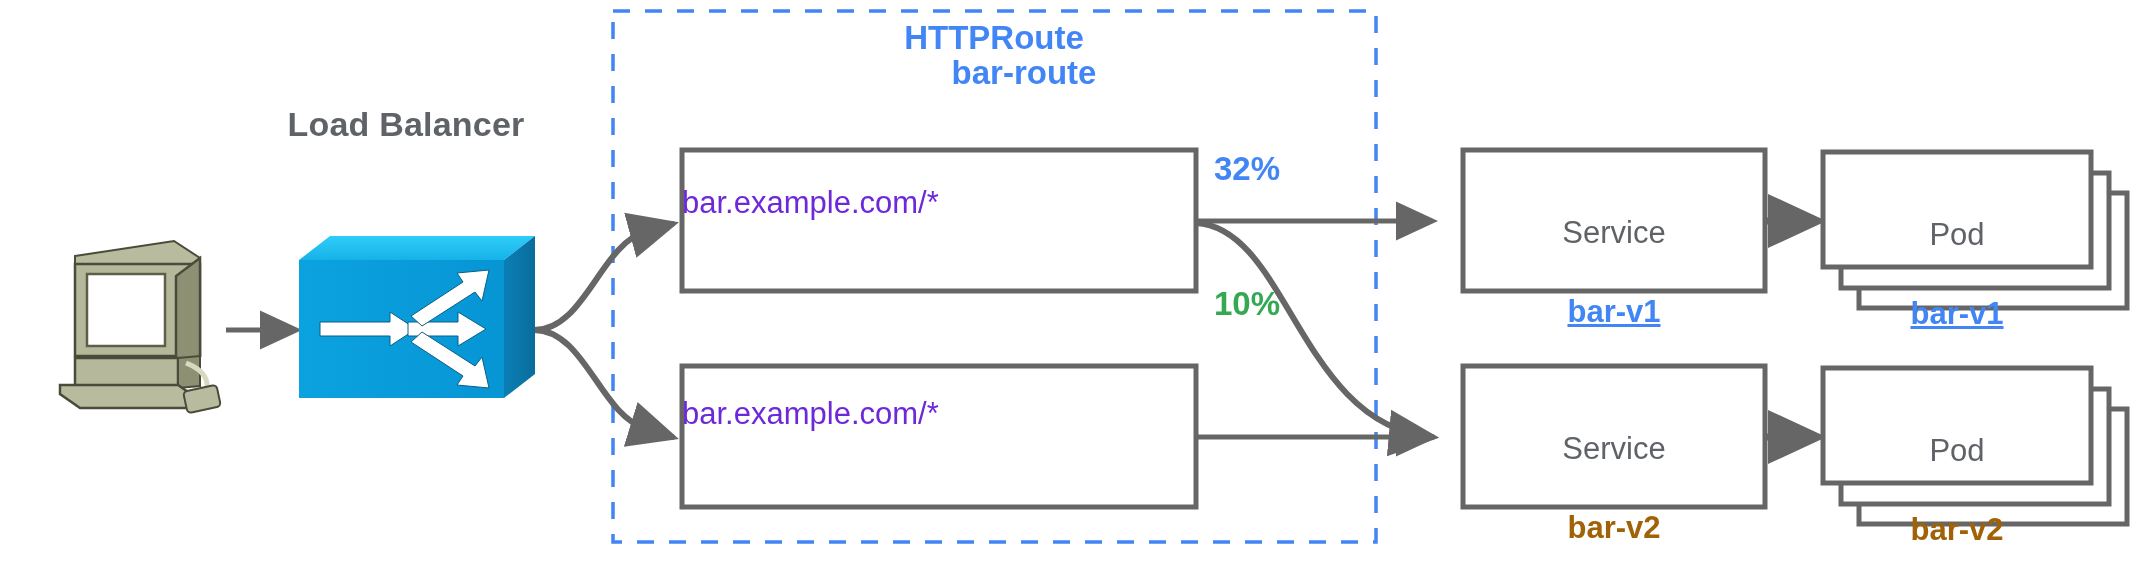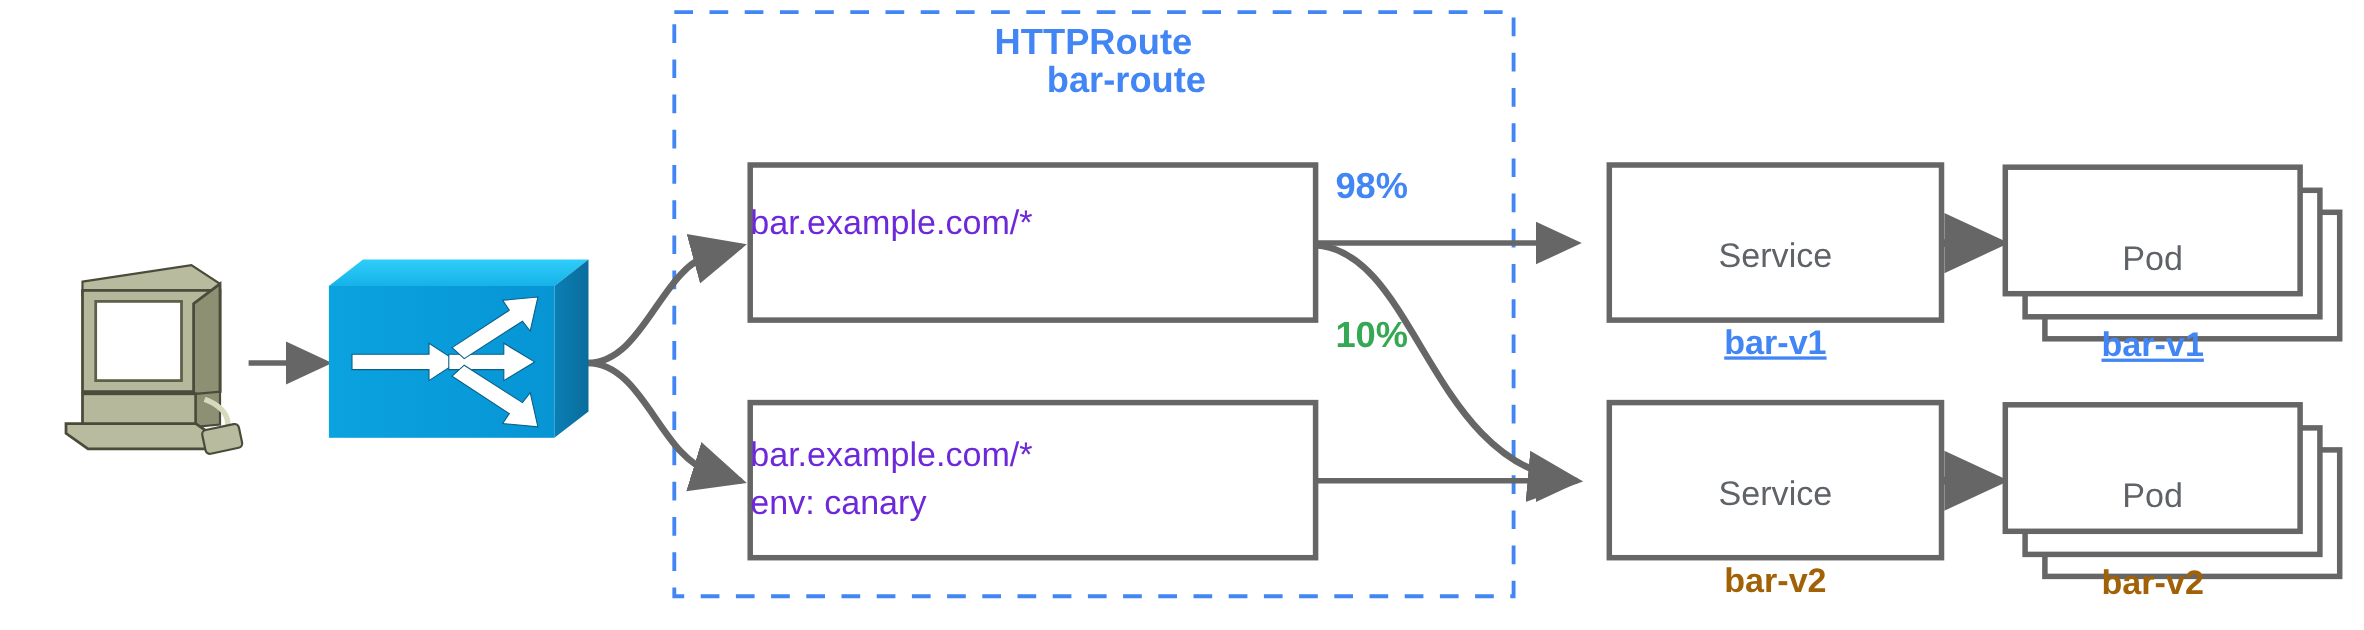--- a/index.html
+++ b/index.html
@@ -116,31 +116,31 @@
     <g>
       <rect x="1859" y="409" width="268" height="115" fill="#ffffff" stroke="#666666" stroke-width="5"></rect>
       <rect x="1841" y="389" width="268" height="115" fill="#ffffff" stroke="#666666" stroke-width="5"></rect>
       <rect x="1823" y="368" width="268" height="115" fill="#ffffff" stroke="#666666" stroke-width="5"></rect>
     </g>
   </svg>
 
   <div class="txt route-title" style="left:714px; top:19px;">HTTPRoute</div>
   <div class="txt route-title" style="left:744px; top:54px;">bar-route</div>
 
+  <div class="txt lbl-lb" style="left:196px; top:105px; width:420px; text-align:center;">Load Balancer</div>
 
   <div class="txt boxtext" style="left:682px; top:145px; width:514px; height:151px;">
     <span class="celltext" style="position:absolute;left:0;width:514px;top:58px;">bar.example.com/*</span>
   </div>
 
   <div class="txt boxtext b2" style="left:682px; top:361px; width:514px; height:151px;">
     <span style="position:absolute;left:0;width:514px;top:33px;">bar.example.com/*</span>
-    <span style="position:absolute;left:0;width:514px;top:76px;">env: canary</span>
   </div>
 
-  <div class="txt pct blue" style="left:1214px; top:150px;">98%</div>
+  <div class="txt pct blue" style="left:1214px; top:150px;">32%</div>
   <div class="txt pct green" style="left:1214px; top:285px;">10%</div>
 
   <div class="txt" style="left:1463px; top:178px; width:302px;">
     <div class="node-label">Service</div>
     <div class="node-sub blue" style="margin-top:6px;">bar-v1</div>
   </div>
 
   <div class="txt" style="left:1463px; top:394px; width:302px;">
     <div class="node-label">Service</div>
     <div class="node-sub green" style="margin-top:6px;">bar-v2</div>

